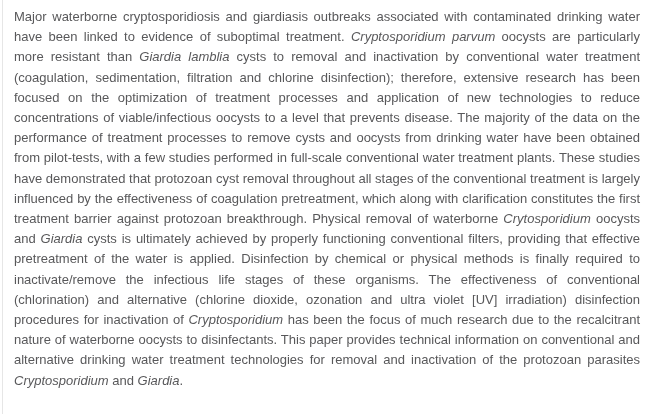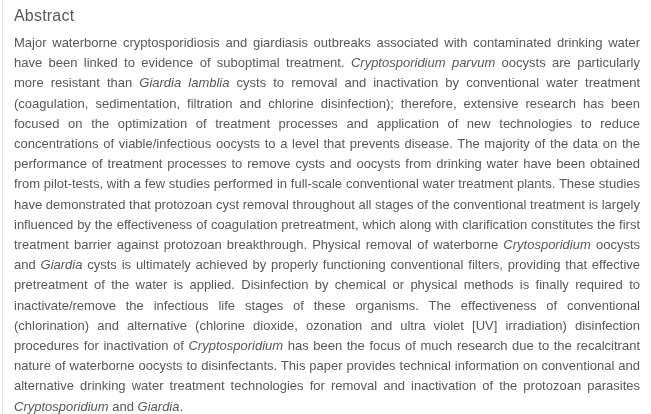--- a/index.html
+++ b/index.html
@@ -42,15 +42,14 @@
   }
   .abstract-text i {
     margin-top: 46px;
   }
 </style>
 </head>
 <body>
 
 <div class="page">
   <div class="left-rule"></div>
-  <h2 class="heading">Abstract</h2>
   <p class="abstract-text"><span>Major waterborne cryptosporidiosis and giardiasis outbreaks associated with contaminated drinking water have been linked to evidence of suboptimal treatment. </span><i>Cryptosporidium parvum</i><span> oocysts are particularly more resistant than </span><i>Giardia lamblia</i><span> cysts to removal and inactivation by conventional water treatment (coagulation, sedimentation, filtration and chlorine disinfection); therefore, extensive research has been focused on the optimization of treatment processes and application of new technologies to reduce concentrations of viable/infectious oocysts to a level that prevents disease. The majority of the data on the performance of treatment processes to remove cysts and oocysts from drinking water have been obtained from pilot-tests, with a few studies performed in full-scale conventional water treatment plants. These studies have demonstrated that protozoan cyst removal throughout all stages of the conventional treatment is largely influenced by the effectiveness of coagulation pretreatment, which along with clarification constitutes the first treatment barrier against protozoan breakthrough. Physical removal of waterborne </span><i>Crytosporidium</i><span> oocysts and </span><i>Giardia</i><span> cysts is ultimately achieved by properly functioning conventional filters, providing that effective pretreatment of the water is applied. Disinfection by chemical or physical methods is finally required to inactivate/remove the infectious life stages of these organisms. The effectiveness of conventional (chlorination) and alternative (chlorine dioxide, ozonation and ultra violet [UV] irradiation) disinfection procedures for inactivation of </span><i>Cryptosporidium</i><span> has been the focus of much research due to the recalcitrant nature of waterborne oocysts to disinfectants. This paper provides technical information on conventional and alternative drinking water treatment technologies for removal and inactivation of the protozoan parasites </span><i>Cryptosporidium</i><span> and </span><i>Giardia</i><span>.</span></p>
 </div>
 
 </body></html>

